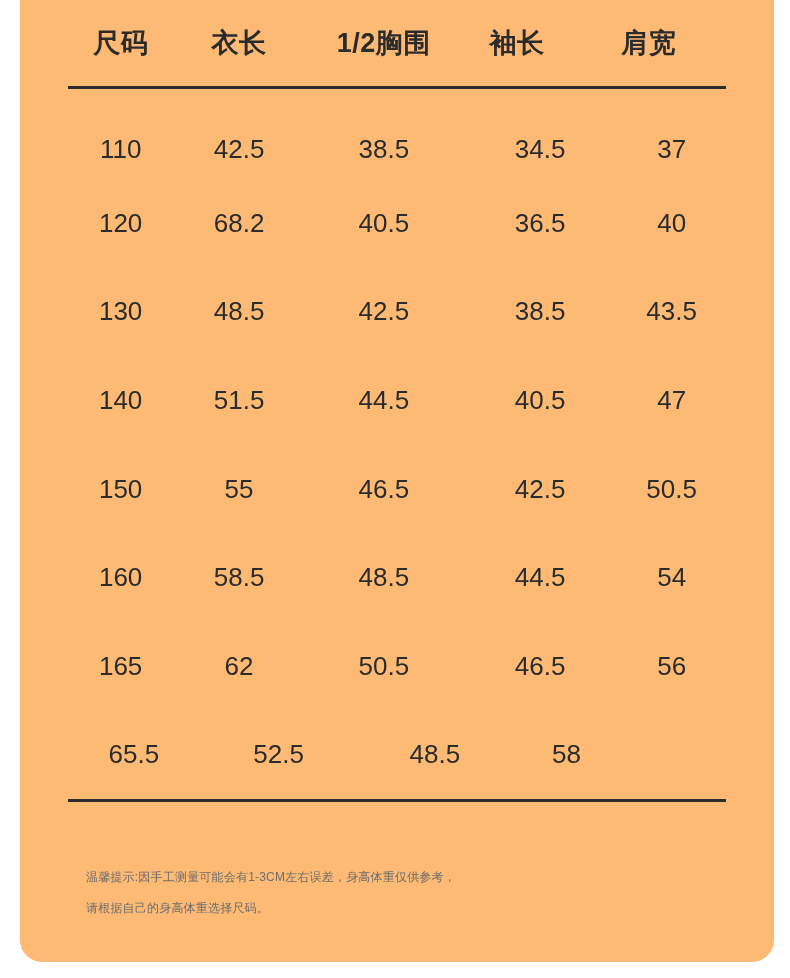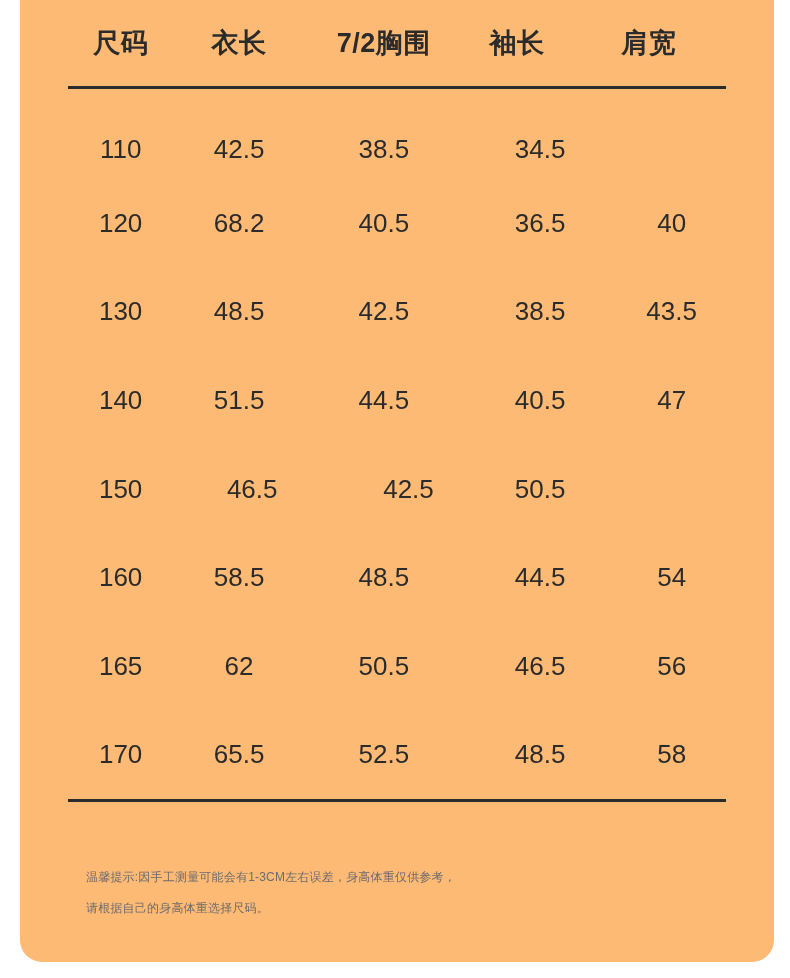--- a/index.html
+++ b/index.html
@@ -103,34 +103,35 @@
 </head>
 <body>
 
 <div class="card">
 
   <div class="table">
 
     <div class="row head-row">
       <div class="cell c0">尺码</div>
       <div class="cell c1">衣长</div>
-      <div class="cell c2">7/2胸围</div>
+      <div class="cell c2">1/2胸围</div>
       <div class="cell c4">袖长</div>
       <div class="cell c3">肩宽</div>
     </div>
 
     <div class="rule"></div>
 
     <div class="body-rows">
 
       <div class="row data-row">
         <div class="cell c0">110</div>
         <div class="cell c1">42.5</div>
         <div class="cell c2">38.5</div>
         <div class="cell c3">34.5</div>
+        <div class="cell c4">37</div>
       </div>
 
       <div class="row data-row">
         <div class="cell c0">120</div>
         <div class="cell c1">68.2</div>
         <div class="cell c2">40.5</div>
         <div class="cell c3">36.5</div>
         <div class="cell c4">40</div>
       </div>
 
@@ -145,20 +146,21 @@
       <div class="row data-row">
         <div class="cell c0">140</div>
         <div class="cell c1">51.5</div>
         <div class="cell c2">44.5</div>
         <div class="cell c3">40.5</div>
         <div class="cell c4">47</div>
       </div>
 
       <div class="row data-row">
         <div class="cell c0">150</div>
+        <div class="cell c1">55</div>
         <div class="cell c2">46.5</div>
         <div class="cell c3">42.5</div>
         <div class="cell c4">50.5</div>
       </div>
 
       <div class="row data-row">
         <div class="cell c0">160</div>
         <div class="cell c1">58.5</div>
         <div class="cell c2">48.5</div>
         <div class="cell c3">44.5</div>
@@ -167,21 +169,20 @@
 
       <div class="row data-row">
         <div class="cell c0">165</div>
         <div class="cell c1">62</div>
         <div class="cell c2">50.5</div>
         <div class="cell c3">46.5</div>
         <div class="cell c4">56</div>
       </div>
 
       <div class="row data-row">
-        <div class="cell c0">170</div>
         <div class="cell c1">65.5</div>
         <div class="cell c2">52.5</div>
         <div class="cell c3">48.5</div>
         <div class="cell c4">58</div>
       </div>
 
     </div>
 
     <div class="rule"></div>
 

